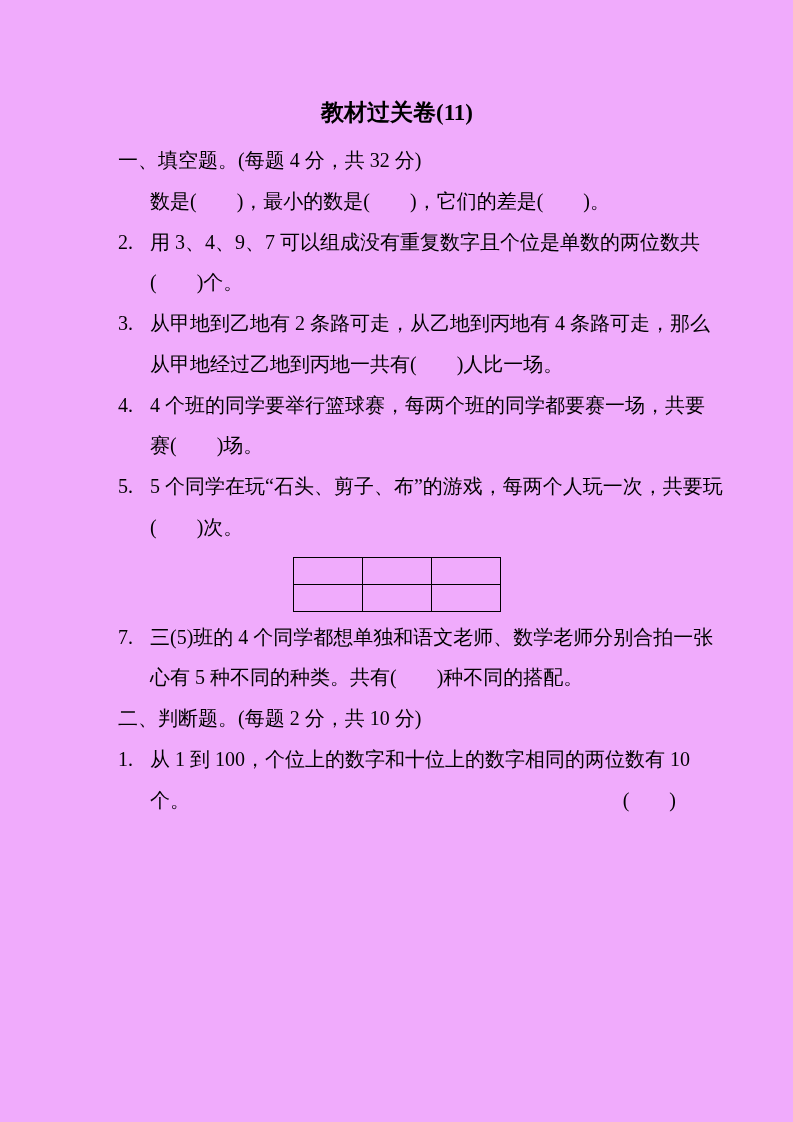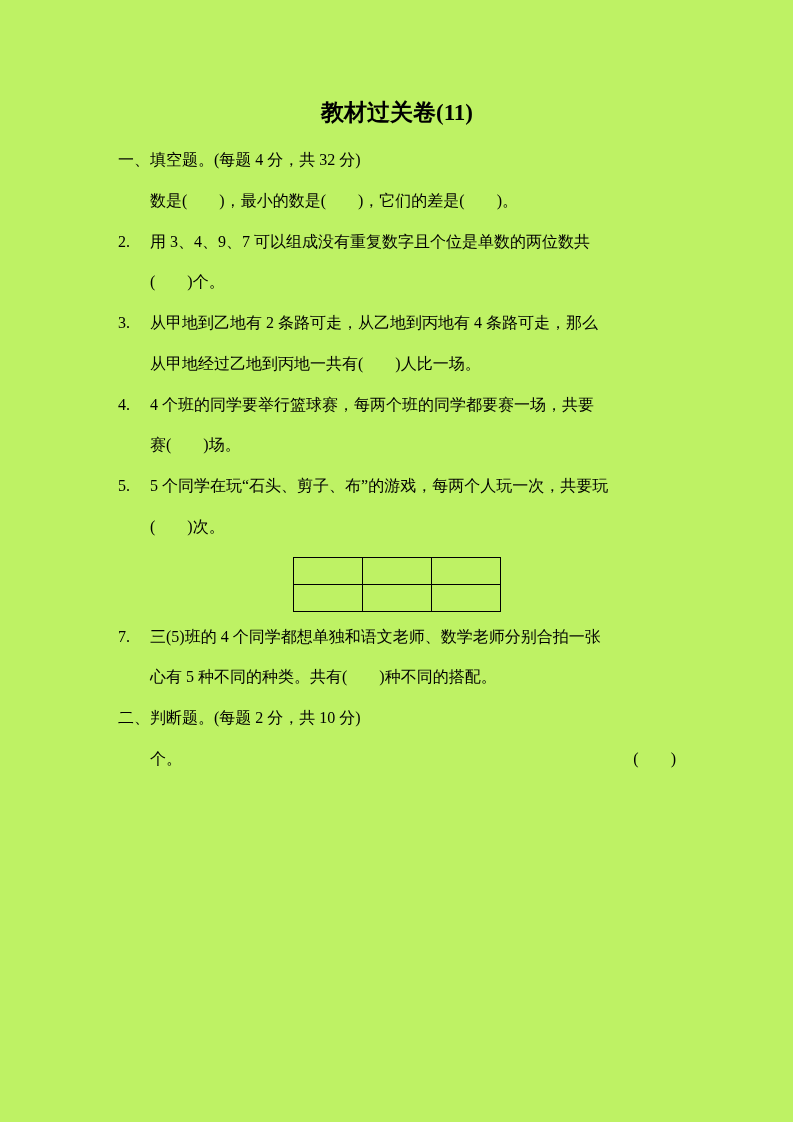--- a/index.html
+++ b/index.html
@@ -1,41 +1,41 @@
 <!DOCTYPE html>
 <html><head>
 <meta charset="utf-8">
 <style>
   * { box-sizing: border-box; }
   html, body { margin: 0; padding: 0; background: #ffffff; }
   .page {
     position: relative;
     width: 793px;
     height: 1122px;
-    background: #bef264;
+    background: #f0abfc;
     color: #000000;
     font-family: "Liberation Serif", "DejaVu Serif", serif;
     overflow: hidden;
   }
   .content {
     position: absolute;
     left: 118px;
     top: 0;
     width: 558px;
   }
   .doc-title {
     margin: 98px 0 0 0;
     text-align: center;
     font-size: 23px;
     line-height: 30px;
     font-weight: bold;
     white-space: pre;
   }
   .line {
-    font-size: 16px;
+    font-size: 20px;
     line-height: 40.75px;
     white-space: pre;
   }
   .first-heading { margin-top: 12px; }
   .q-num {
     display: inline-block;
     width: 32px;
     white-space: pre;
   }
   .indent { padding-left: 32px; }
@@ -93,20 +93,21 @@
       </tr>
     </tbody>
       </table>
 
     <div class="line"><span class="q-num">7.</span><span>三(5)班的 4 个同学都想单独和语文老师、数学老师分别合拍一张</span></div>
 
     <div class="line indent">心有 5 种不同的种类。共有(        )种不同的搭配。</div>
 
     <div class="line">二、判断题。(每题 2 分，共 10 分)</div>
 
+    <div class="line"><span class="q-num">1.</span><span>从 1 到 100，个位上的数字和十位上的数字相同的两位数有 10</span></div>
     <div class="line indent spread">
       <span>个。</span>
       <span>(        )</span>
     </div>
 
 
   </div>
 </div>
 
 </body></html>

